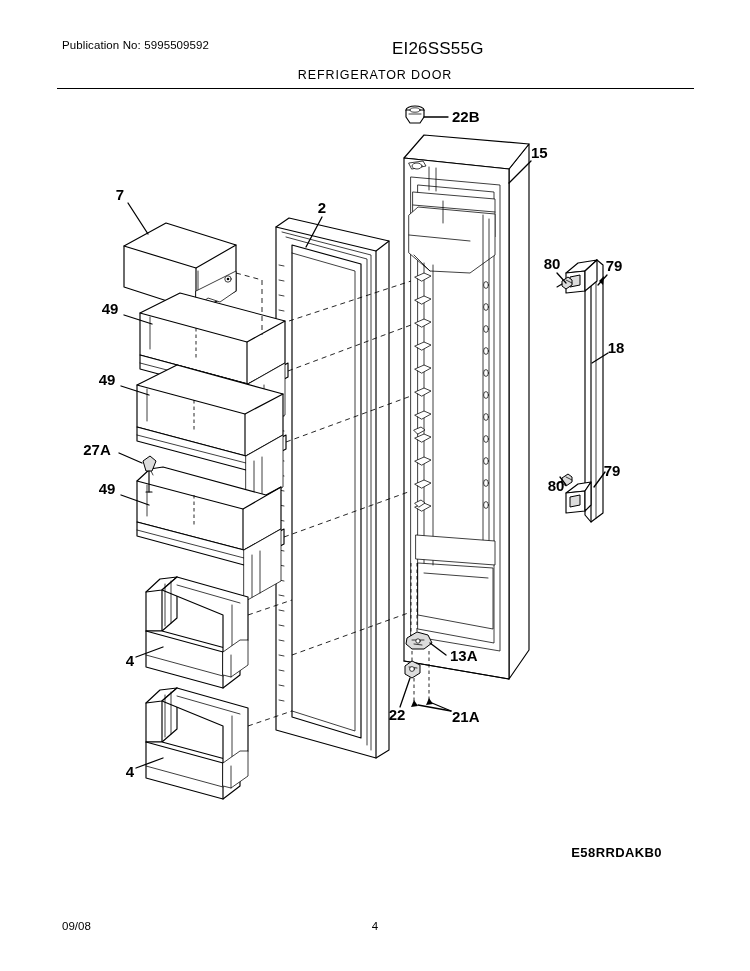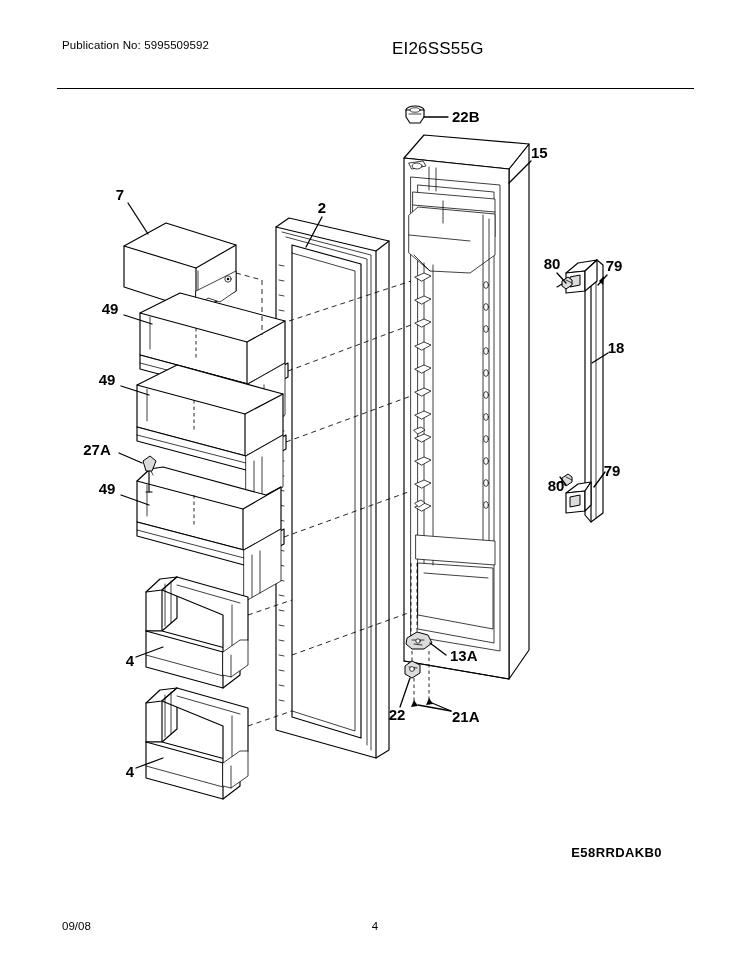--- a/index.html
+++ b/index.html
@@ -112,20 +112,21 @@
     fill: #000;
   }
 </style>
 </head>
 <body>
 
 <div class="page">
 
   <div class="hdr-pub">Publication No: 5995509592</div>
   <div class="hdr-model">EI26SS55G</div>
+  <div class="hdr-title">REFRIGERATOR DOOR</div>
   <div class="hdr-rule"></div>
 
   <div class="drawing">
   <svg width="750" height="740" viewBox="0 0 750 740" xmlns="http://www.w3.org/2000/svg">
 
     <g>
 
       <path class="fl" d="M509,74 L529,49 L529,555 L509,584 Z"></path>
 
       <path class="fl" d="M404,63 L424,40 L529,49 L509,74 Z"></path>

